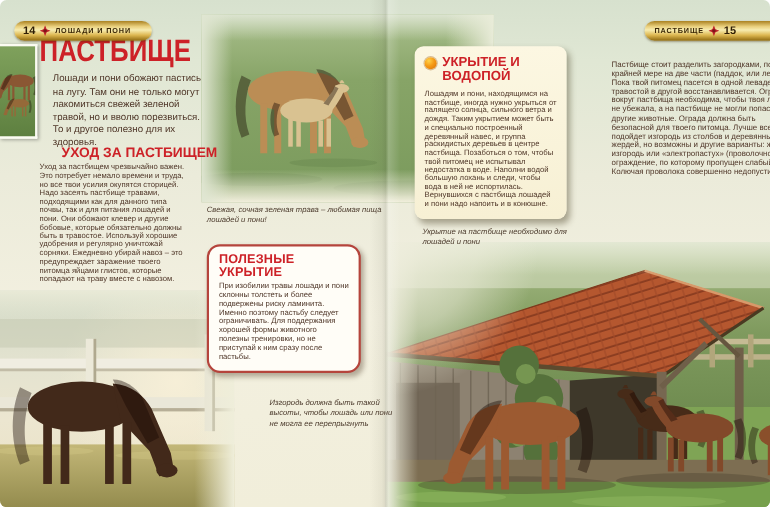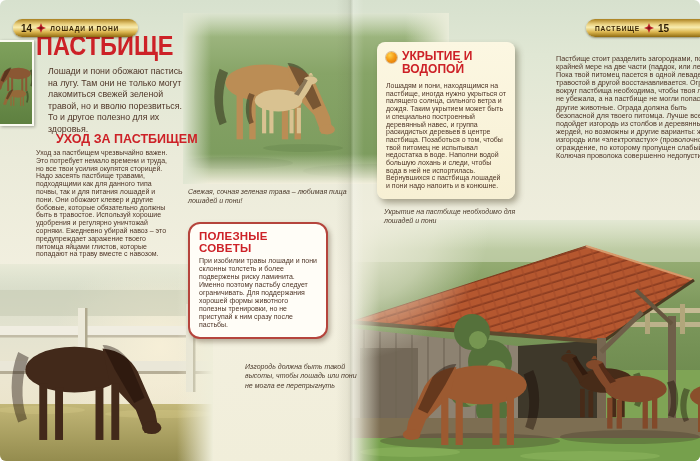--- a/index.html
+++ b/index.html
@@ -335,21 +335,21 @@
     <span class="page-num">15</span>
   </div>
 
   <div id="page-title">ПАСТБИЩЕ</div>
   <div id="intro" class="body-text">Лошади и пони обожают пастись на лугу. Там они не только могут лакомиться свежей зеленой травой, но и вволю порезвиться. То и другое полезно для их здоровья.</div>
   <div id="care-heading" class="red">УХОД ЗА ПАСТБИЩЕМ</div>
   <div id="care-body" class="body-text">Уход за пастбищем чрезвычайно важен. Это потребует немало времени и труда, но все твои усилия окупятся сторицей. Надо засеять пастбище травами, подходящими как для данного типа почвы, так и для питания лошадей и пони. Они обожают клевер и другие бобовые, которые обязательно должны быть в травостое. Используй хорошие удобрения и регулярно уничтожай сорняки. Ежедневно убирай навоз – это предупреждает заражение твоего питомца яйцами глистов, которые попадают на траву вместе с навозом.</div>
   <div id="grass-caption" class="caption">Свежая, сочная зеленая трава – любимая пища лошадей и пони!</div>
 
   <div id="tips-box">
-    <div id="tips-heading" class="red">ПОЛЕЗНЫЕ СОВЕТЫ</div>
+    <div id="tips-heading" class="red">ПОЛЕЗНЫЕ УКРЫТИЕ</div>
     <div id="tips-body" class="body-text">При изобилии травы лошади и пони склонны толстеть и более подвержены риску ламинита. Именно поэтому пастьбу следует ограничивать. Для поддержания хорошей формы животного полезны тренировки, но не приступай к ним сразу после пастьбы.</div>
   </div>
 
   <div id="fence-caption" class="caption">Изгородь должна быть такой высоты, чтобы лошадь или пони не могла ее перепрыгнуть</div>
 
   <div id="shelter-box">
     <div id="shelter-header">
       <span id="shelter-bullet"></span>
       <span id="shelter-heading" class="red">УКРЫТИЕ И ВОДОПОЙ</span>
     </div>

